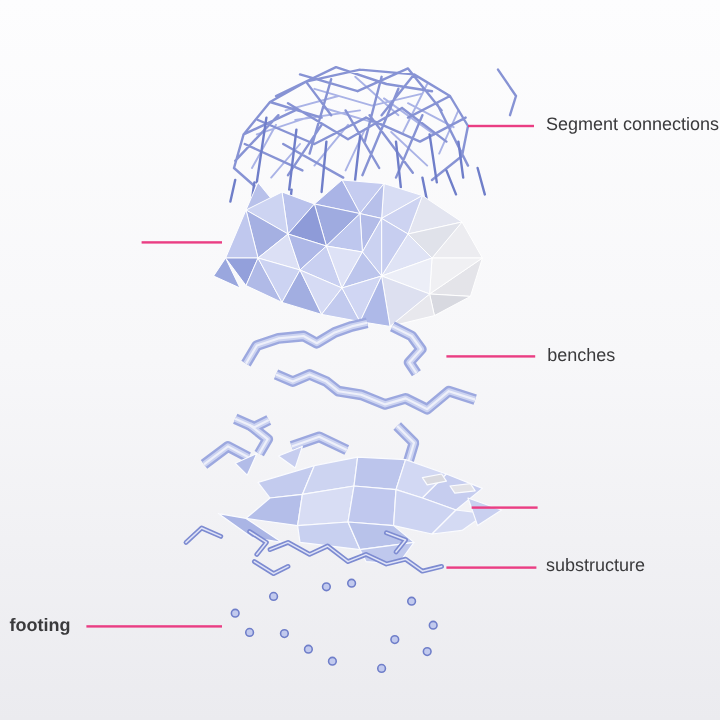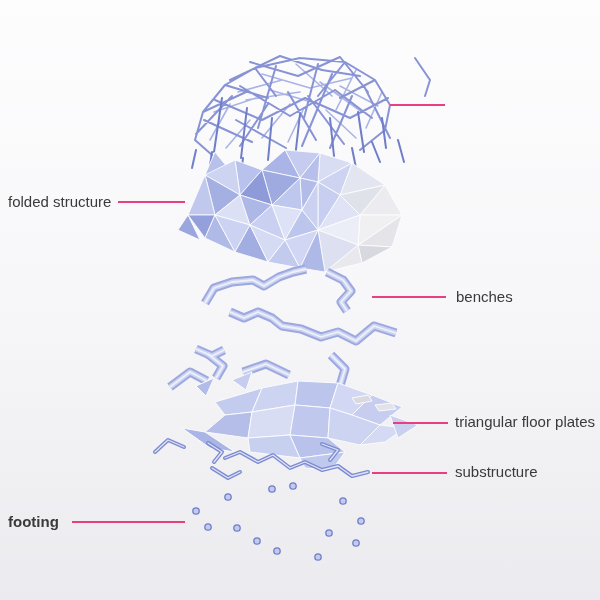--- a/index.html
+++ b/index.html
@@ -183,29 +183,28 @@
       <circle cx="356" cy="543" r="3.2"></circle>
       <circle cx="277" cy="551" r="3.2"></circle>
       <circle cx="257" cy="541" r="3.2"></circle>
       <circle cx="237" cy="528" r="3.2"></circle>
       <circle cx="208" cy="527" r="3.2"></circle>
       <circle cx="196" cy="511" r="3.2"></circle>
     </g>
   </svg>
 
   <div class="leader" style="left:390px;top:104px;width:55px;"></div>
-
-  <div class="label" style="left:8px;top:194px;">folded structure</div>
+  <div class="label" style="left:455px;top:96px;">Segment connections</div>
+
   <div class="leader" style="left:118px;top:201px;width:67px;"></div>
 
   <div class="leader" style="left:372px;top:296px;width:74px;"></div>
   <div class="label" style="left:456px;top:289px;text-align:center;">benches</div>
 
   <div class="leader" style="left:393px;top:422px;width:55px;"></div>
-  <div class="label" style="left:455px;top:414px;">triangular floor plates</div>
 
   <div class="leader" style="left:372px;top:472px;width:75px;"></div>
   <div class="label" style="left:455px;top:464px;text-align:center;">substructure</div>
 
   <div class="label" style="left:8px;top:514px;font-weight:bold;">footing</div>
   <div class="leader" style="left:72px;top:521px;width:113px;"></div>
 
 </div>
 
 </body></html>

